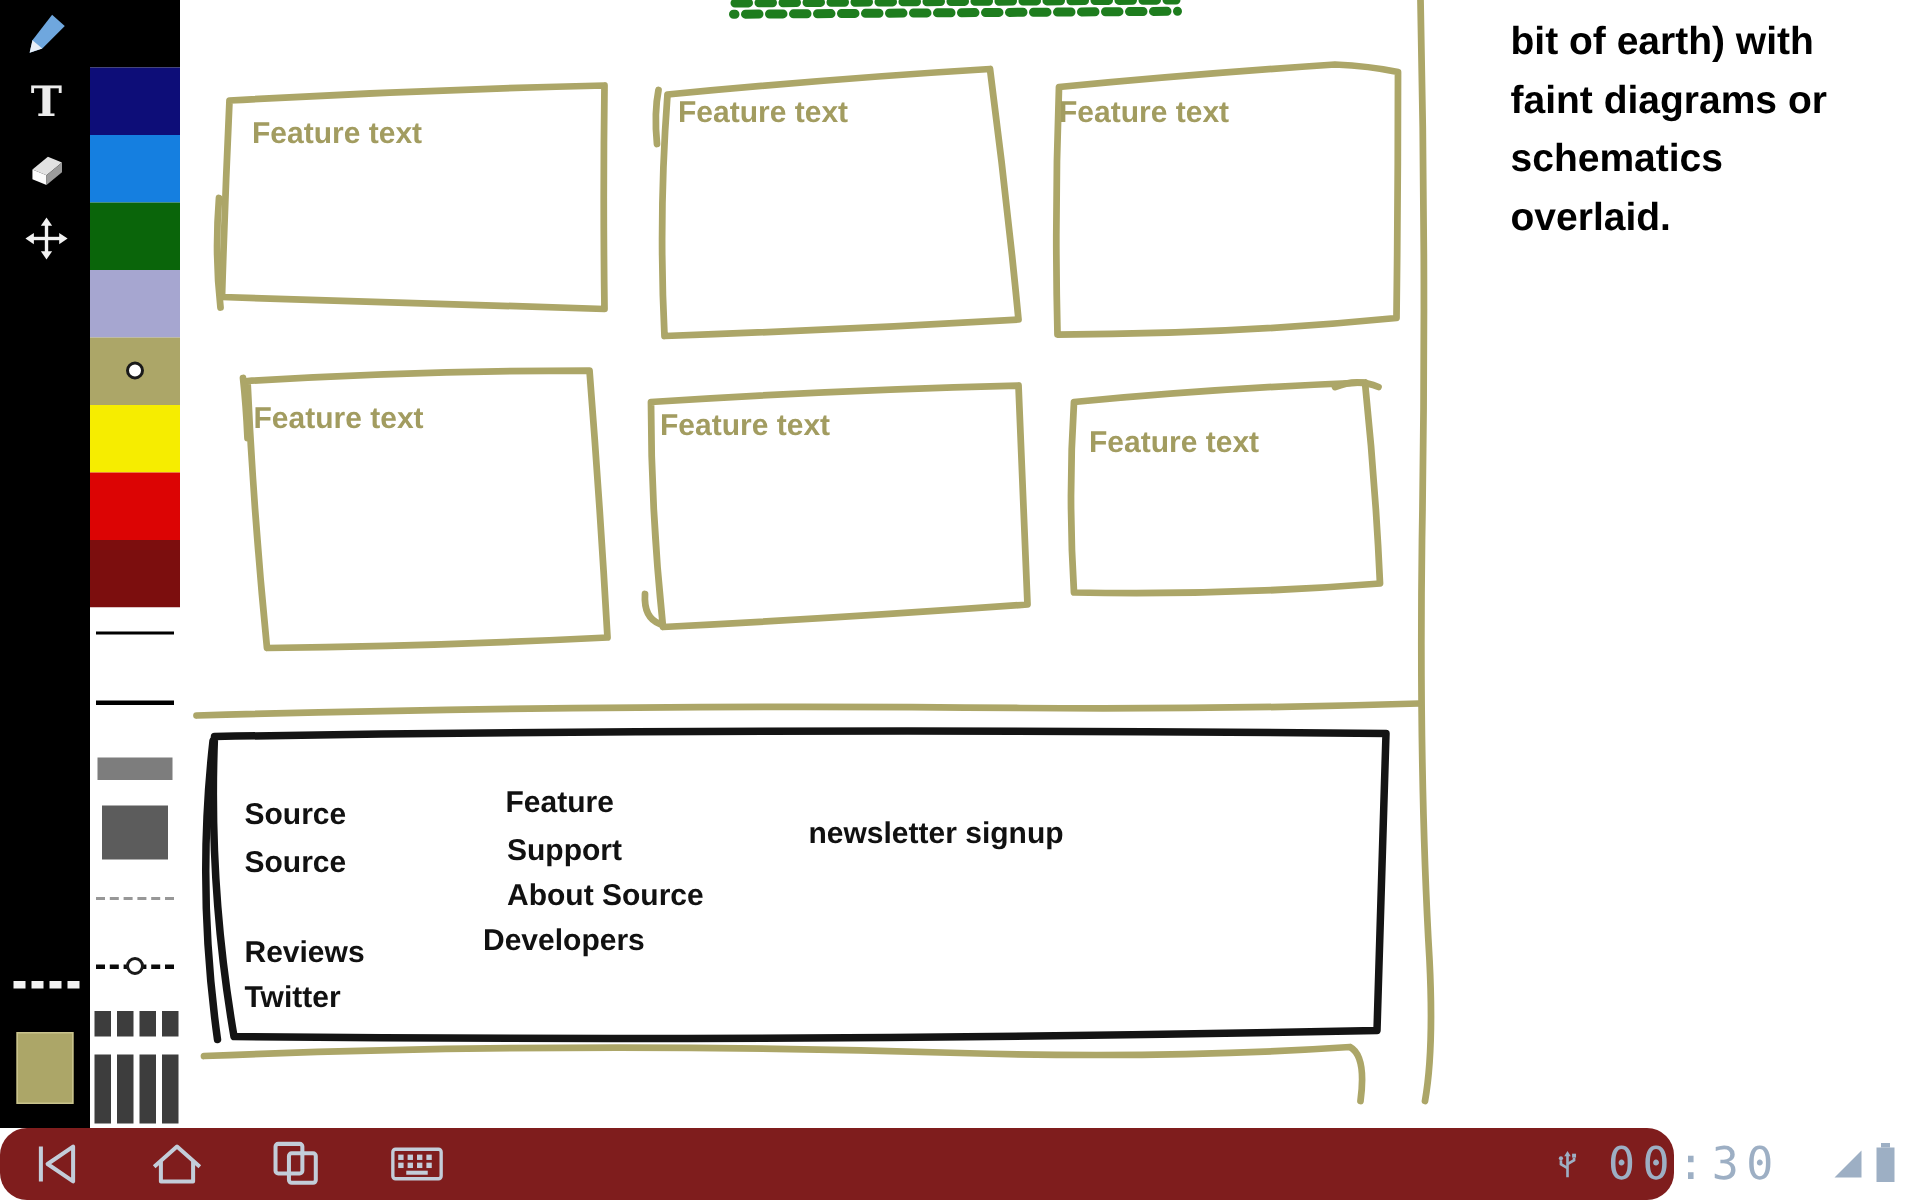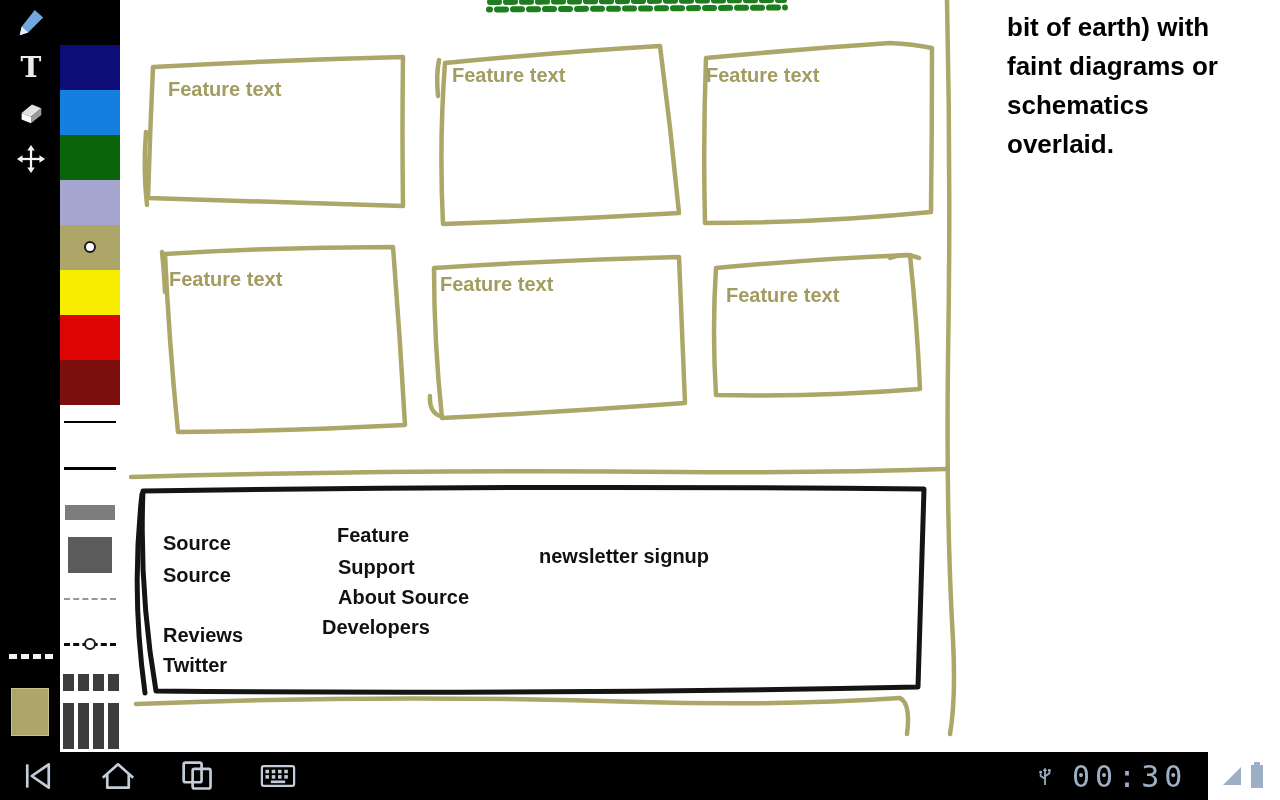--- a/index.html
+++ b/index.html
@@ -42,21 +42,21 @@
   
   .canvas { position:absolute; left:120px; top:0; width:1160px; height:752px; background:#fff; cursor:crosshair; }
   .canvas svg { position:absolute; left:0; top:0; }
   .sketch-label { position:absolute; font-weight:bold; white-space:nowrap; }
   .feature-label { font-size:20px; color:#a29c60; }
   .footer-label  { font-size:20px; color:#111; }
   .note-block { position:absolute; left:887px; top:8px; width:280px; }
   .note-line { font-size:26px; font-weight:bold; color:#000; line-height:39px; }
 
   
-  .system-bar { position:absolute; left:0; top:752px; width:1208px; height:48px; background:#000000; }
+  .system-bar { position:absolute; left:0; top:752px; width:1116px; height:48px; background:#7f1d1d;border-radius:18px; }
   .nav-btn { position:absolute; top:6px; width:48px; height:36px;
              display:flex; align-items:center; justify-content:center; cursor:pointer; }
   .clock { position:absolute; left:1072px; top:7px; font-family:"DejaVu Sans Mono", monospace;
            font-size:30px; color:#9dafc4; letter-spacing:5px; }
   .status-icon { position:absolute; }
 </style>
 </head>
 <body>
 
 <div class="app">

